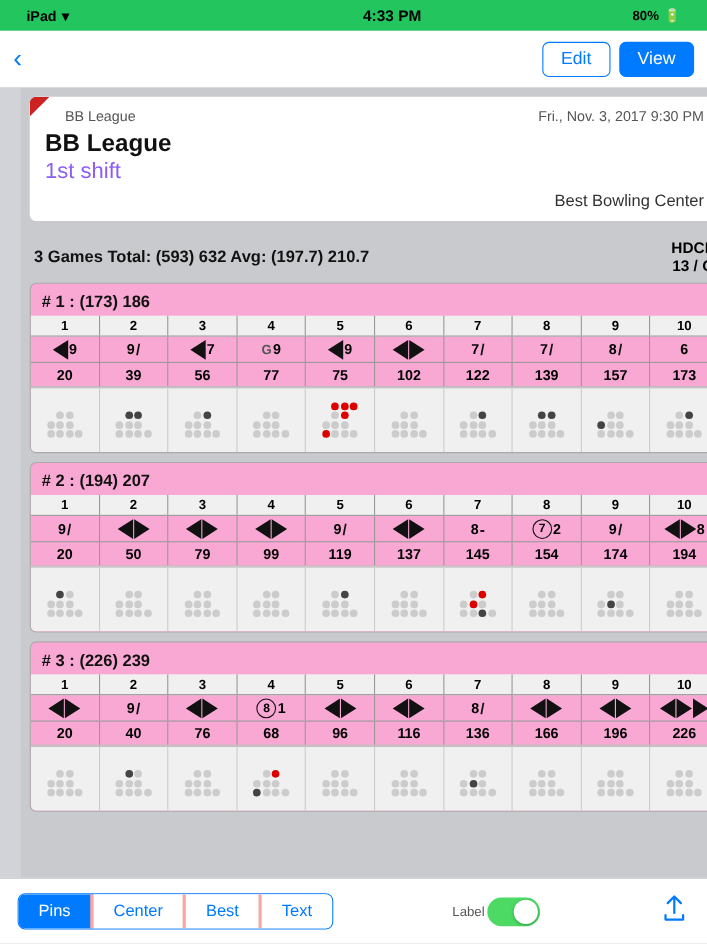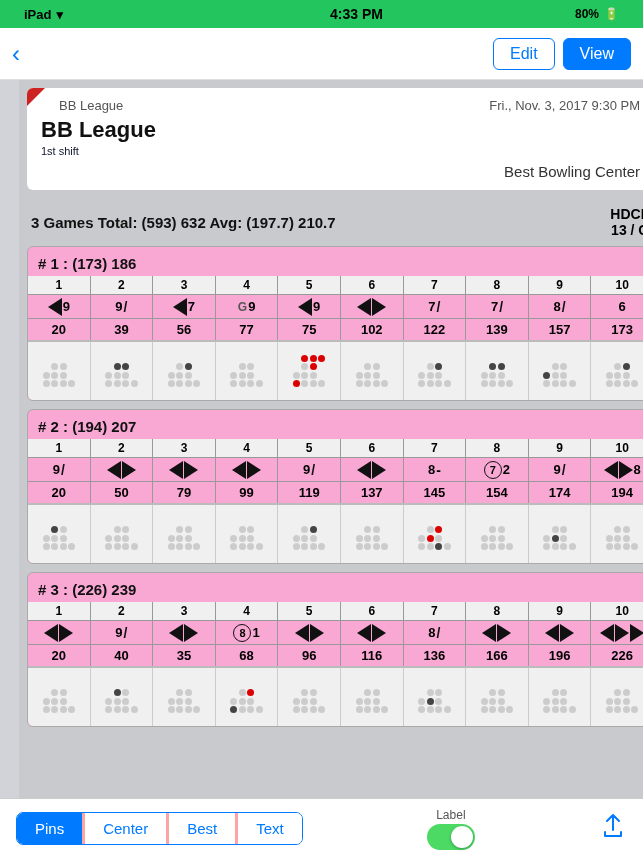--- a/index.html
+++ b/index.html
@@ -97,22 +97,22 @@
       margin-bottom: 4px;
       padding-left: 18px;
     }
     .league-title {
       font-size: 22px;
       font-weight: 700;
       color: #111;
       margin-bottom: 2px;
     }
     .league-shift {
-      font-size: 11px;
-      color: #0f172a;
+      font-size: 20px;
+      color: #8b5cf6;
       margin-bottom: 6px;
     }
     .league-center {
       text-align: right;
       font-size: 15px;
       color: #333;
     }
 
     
     .summary-row {
@@ -164,21 +164,21 @@
       cursor: pointer;
       border-right: 3px solid #fca5a5;
     }
     .tab-item:last-child { border-right: none; }
     .tab-item.active {
       background: #007AFF;
       color: white;
     }
     .label-toggle-area {
       display: flex;
-      flex-direction: column;
+      flex-direction: row;
       align-items: center;
       gap: 2px;
     }
     .label-text {
       font-size: 12px;
       color: #555;
     }
     .toggle-track {
       width: 48px;
       height: 26px;
@@ -983,21 +983,21 @@
         </div>
       <div class="balls-col">
           <span class="tri-l"></span>
           <span class="tri-r"></span>
           <span class="tri-r"></span>
         </div>
     </div>
     <div class="scores-row">
       <div class="scores-col">20</div>
       <div class="scores-col">40</div>
-      <div class="scores-col">35</div>
+      <div class="scores-col">76</div>
       <div class="scores-col">68</div>
       <div class="scores-col">96</div>
       <div class="scores-col">116</div>
       <div class="scores-col">136</div>
       <div class="scores-col">166</div>
       <div class="scores-col">196</div>
       <div class="scores-col">226</div>
     </div>
     <div class="pins-section">
       <div class="pins-row">

